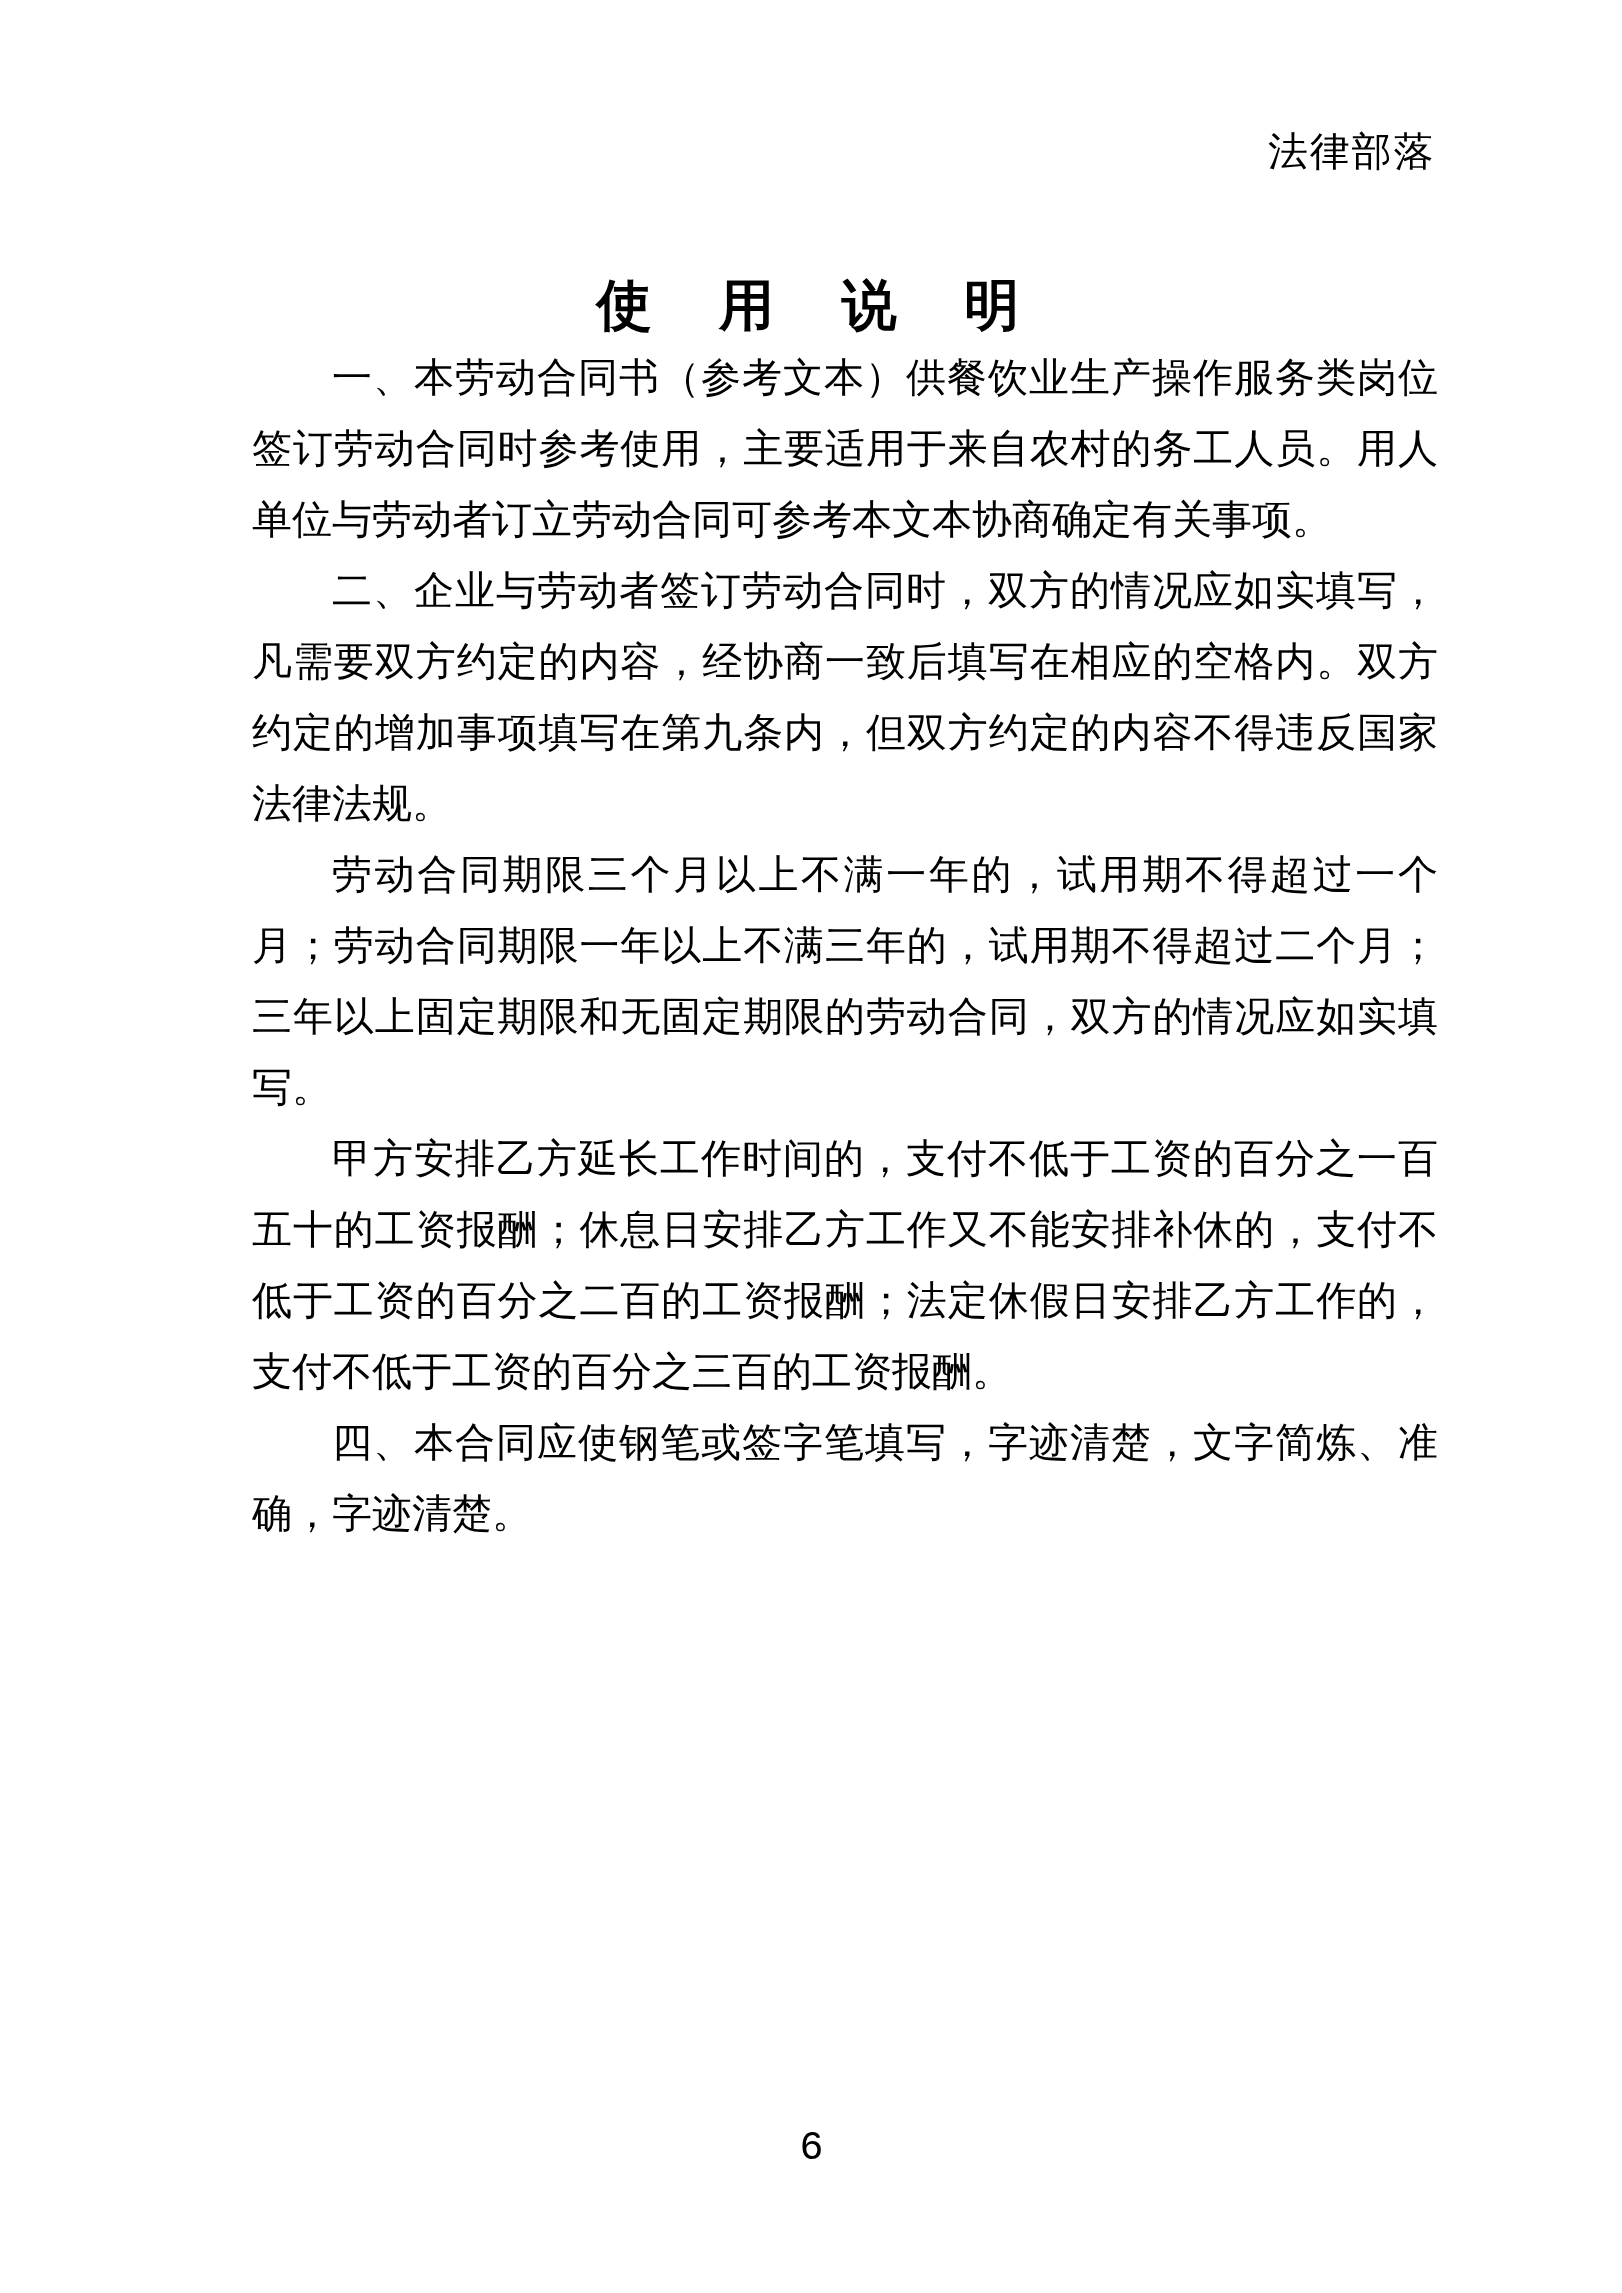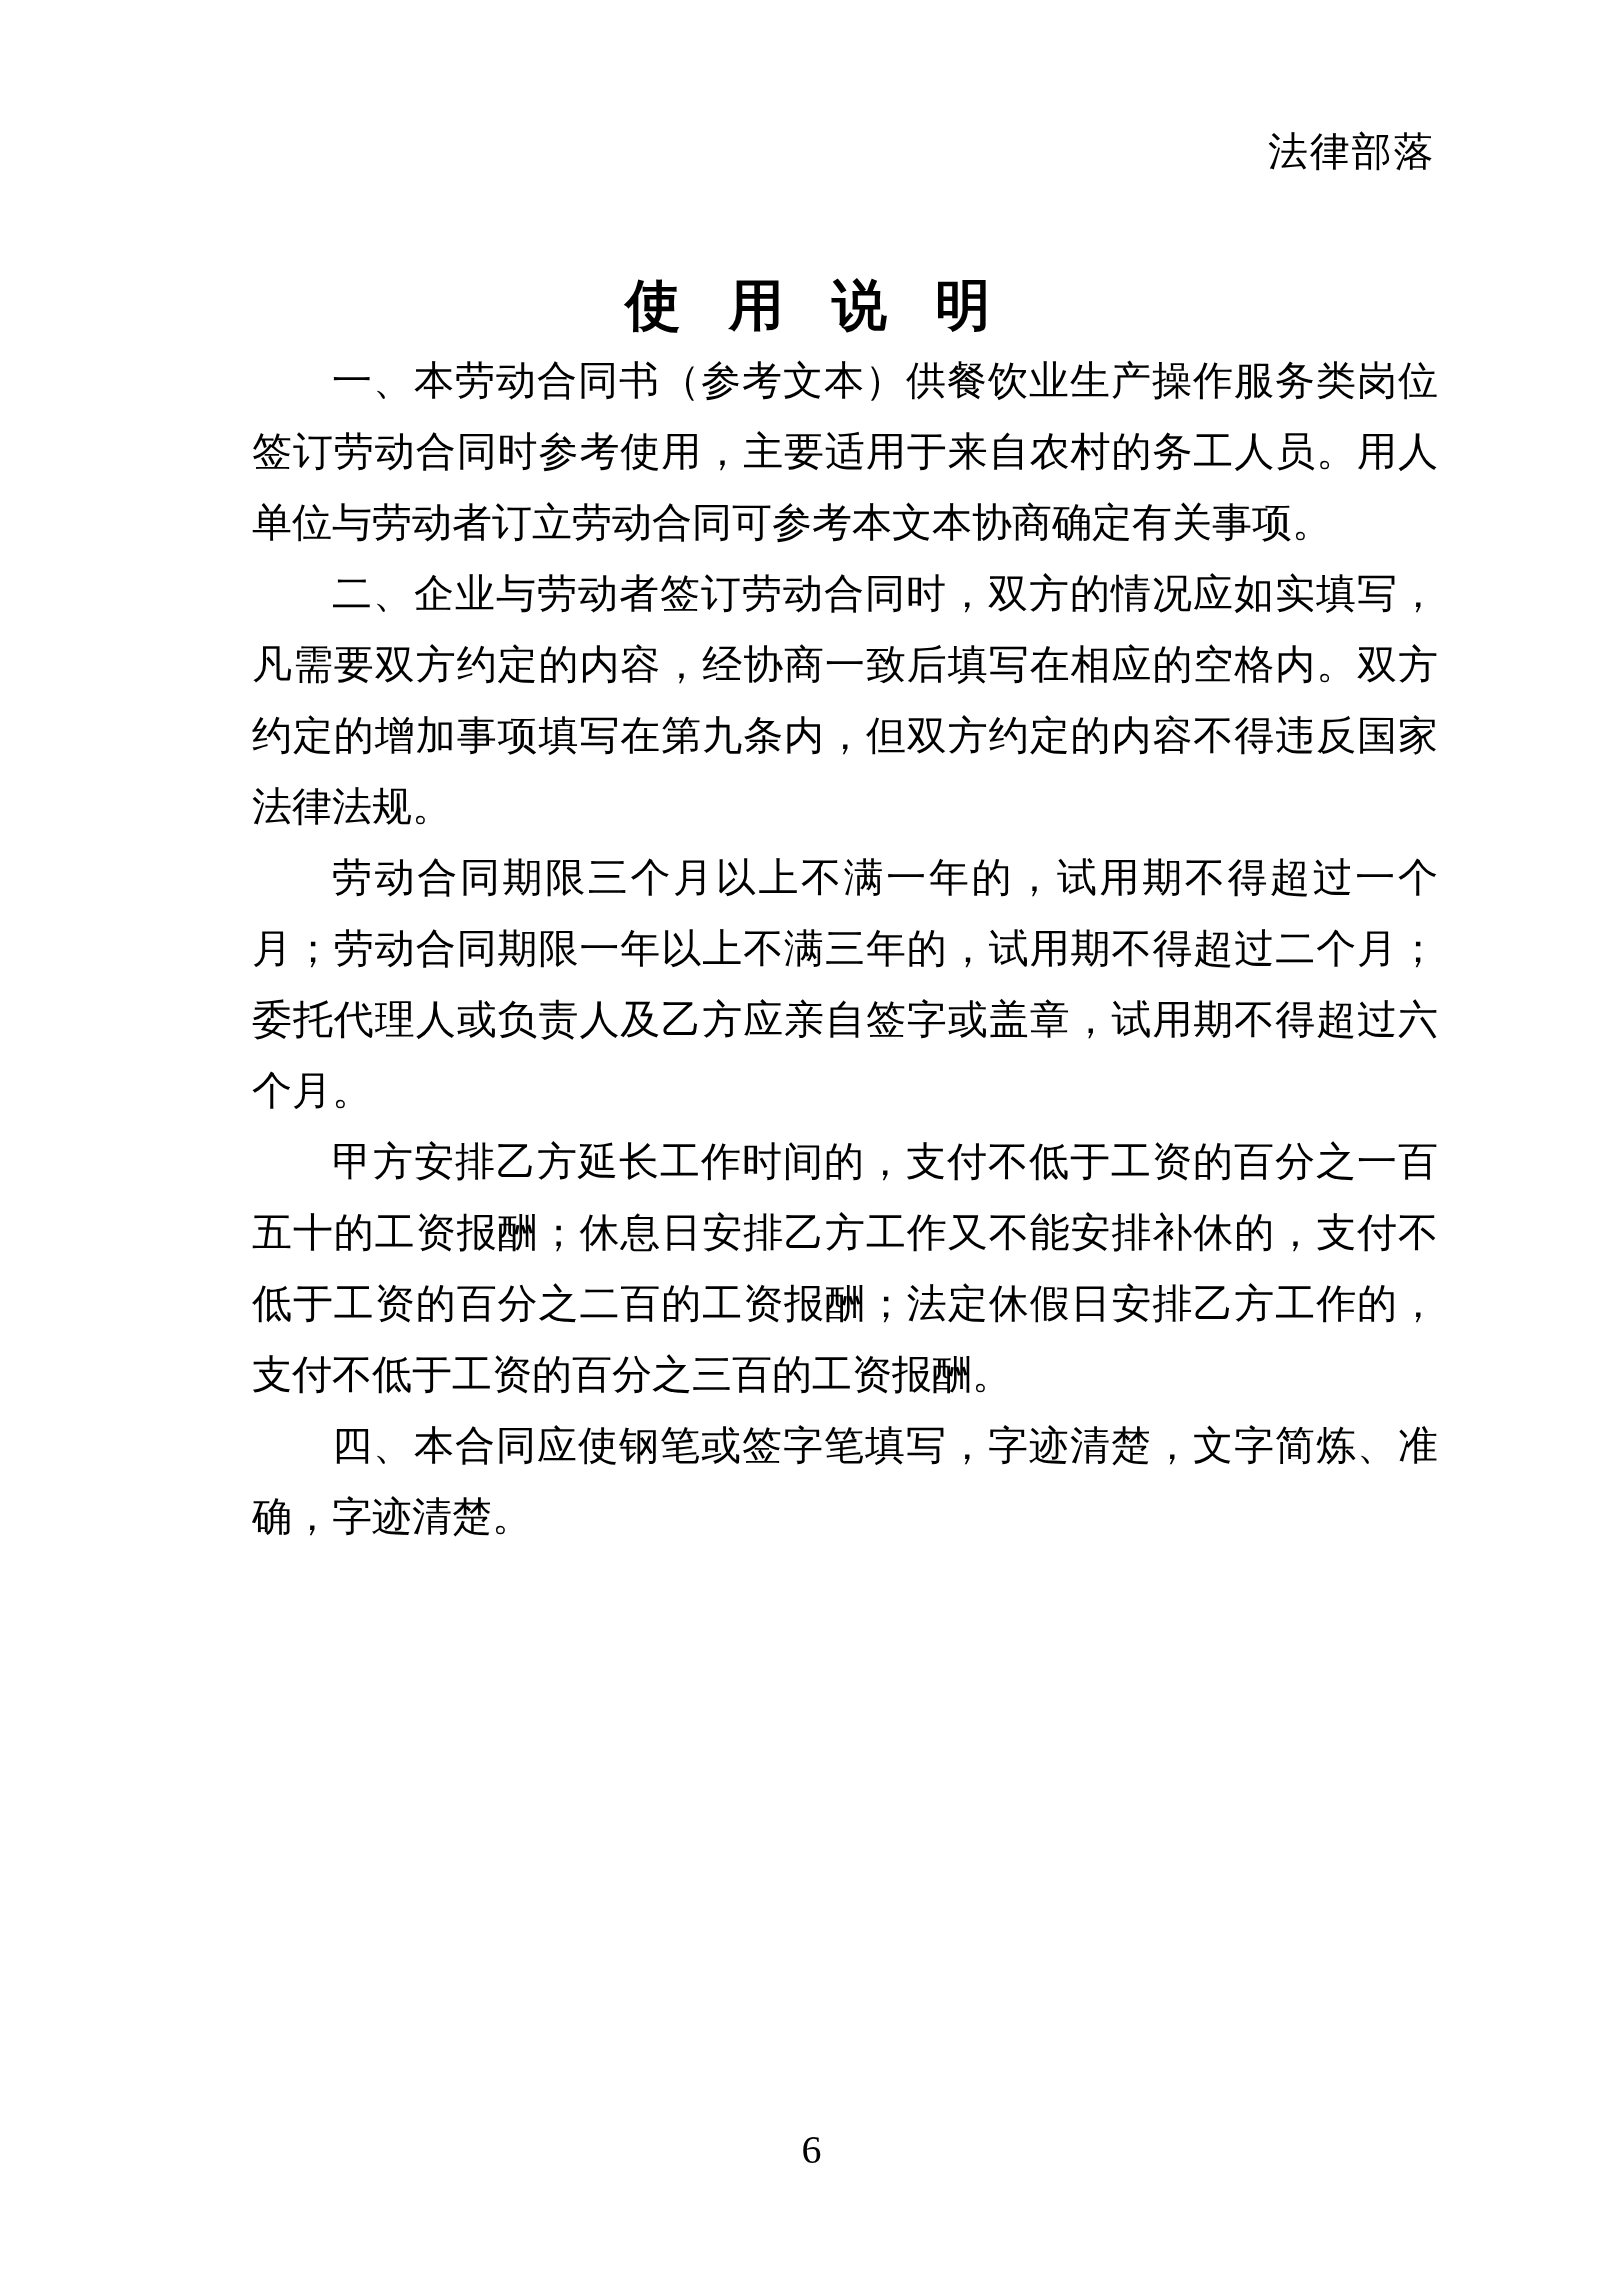--- a/index.html
+++ b/index.html
@@ -12,20 +12,21 @@
     background: #ffffff;
     position: relative;
     color: #000000;
     font-family: "Liberation Serif", "DejaVu Serif", serif;
     overflow: hidden;
   }
   .doc-page {
     position: absolute;
     inset: 0;
     background: #ffffff;
+    font-family: Liberation Mono, monospace;
   }
   .header-mark {
     position: absolute;
     top: 124px;
     left: 1268px;
     font-size: 40px;
     letter-spacing: 1.8px;
     white-space: nowrap;
   }
   .doc-title {
@@ -69,21 +70,21 @@
 
 <div class="doc-page">
 
   <div class="header-mark">法律部落</div>
 
   <div class="doc-title">使 用 说 明</div>
 
   <div class="doc-content">
     <p>一、本劳动合同书（参考文本）供餐饮业生产操作服务类岗位签订劳动合同时参考使用，主要适用于来自农村的务工人员。用人单位与劳动者订立劳动合同可参考本文本协商确定有关事项。</p>
     <p>二、企业与劳动者签订劳动合同时，双方的情况应如实填写，凡需要双方约定的内容，经协商一致后填写在相应的空格内。双方约定的增加事项填写在第九条内，但双方约定的内容不得违反国家法律法规。</p>
-    <p>劳动合同期限三个月以上不满一年的，试用期不得超过一个月；劳动合同期限一年以上不满三年的，试用期不得超过二个月；委托代理人或负责人及乙方应亲自签字或盖章，试用期不得超过六个月。</p>
+    <p>劳动合同期限三个月以上不满一年的，试用期不得超过一个月；劳动合同期限一年以上不满三年的，试用期不得超过二个月；三年以上固定期限和无固定期限的劳动合同，双方的情况应如实填写。</p>
     <p>甲方安排乙方延长工作时间的，支付不低于工资的百分之一百五十的工资报酬；休息日安排乙方工作又不能安排补休的，支付不低于工资的百分之二百的工资报酬；法定休假日安排乙方工作的，支付不低于工资的百分之三百的工资报酬。</p>
     <p>四、本合同应使钢笔或签字笔填写，字迹清楚，文字简炼、准确，字迹清楚。</p>
   </div>
 
   <div class="page-number">6</div>
 
 </div>
 
 
 </body></html>

